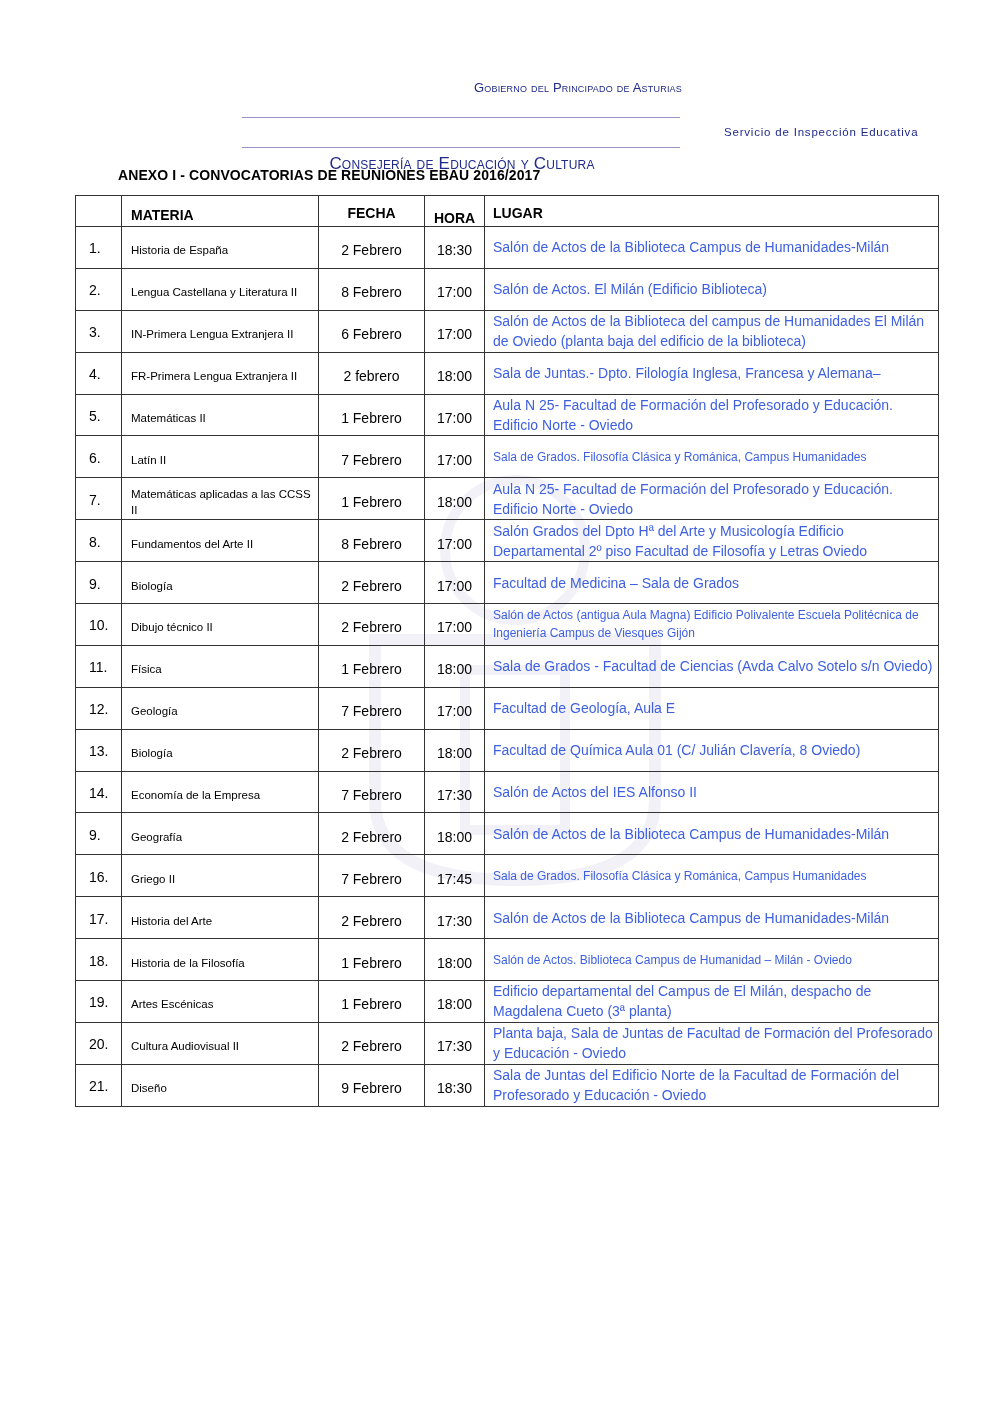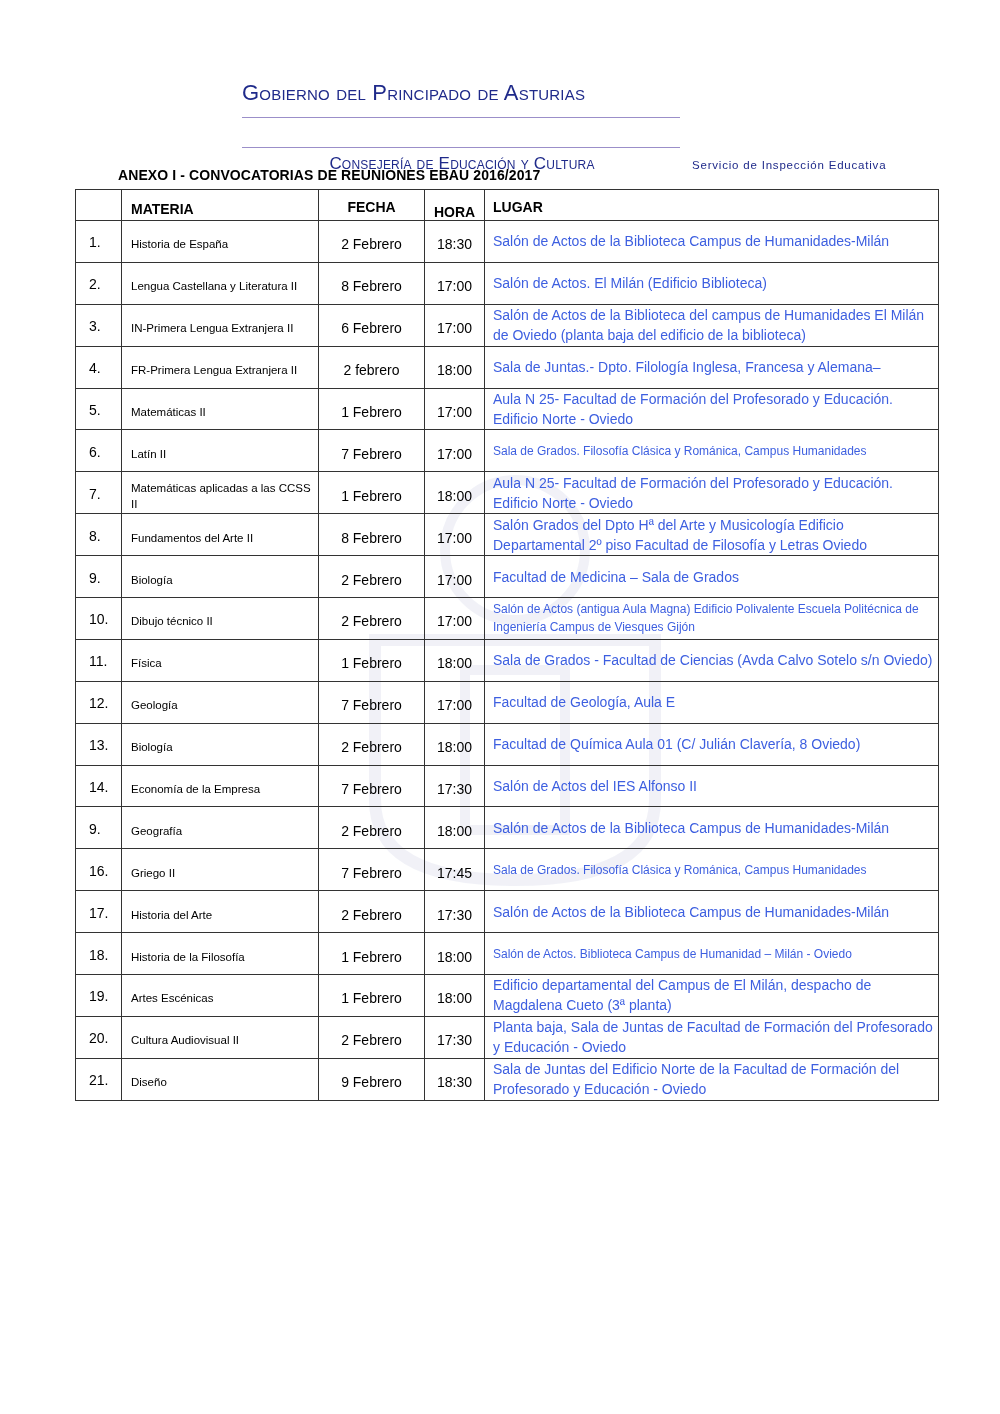--- a/index.html
+++ b/index.html
@@ -1,44 +1,44 @@
 <!DOCTYPE html>
 <html><head>
   <meta charset="utf-8">
   <style>
     * { box-sizing: border-box; margin: 0; padding: 0; }
     html, body { width: 1000px; height: 1414px; background: #ffffff; }
     body { position: relative; font-family: "Liberation Sans", sans-serif; color: #000; overflow: hidden; }
 
     .header { position: absolute; left: 0; top: 0; width: 1000px; }
     .gov-title {
-      position: absolute; left: 242px; top: 80px; width: 440px; text-align: left;
-      color: #1f2a8a; font-size: 22px; font-variant: small-caps; letter-spacing: 0.2px;
+      position: absolute; left: 242px; top: 80px; width: 440px; text-align: right;
+      color: #1f2a8a; font-size: 13px; font-variant: small-caps; letter-spacing: 0.2px;
     }
     .rule { position: absolute; left: 242px; width: 438px; height: 1px; background: #9b8fc9; }
     .rule.r1 { top: 117px; }
     .rule.r2 { top: 147px; }
     .dept-title {
       position: absolute; left: 242px; top: 120px; width: 440px; text-align: center;
       color: #1f2a8a; font-size: 17px; font-variant: small-caps; letter-spacing: 0.2px; margin-top: 34px;
     }
     .service {
-      position: absolute; left: 692px; top: 126px; color: #1f2a8a; font-size: 11.5px; letter-spacing: 0.8px; margin-top: 33px;
+      position: absolute; left: 724px; top: 126px; color: #1f2a8a; font-size: 11.5px; letter-spacing: 0.8px;
     }
 
     .doc-title {
       position: absolute; left: 106px; top: 167px; font-size: 14px; font-weight: bold; letter-spacing: 0.1px; margin-left: 12px;
     }
 
     .watermark {
       position: absolute; left: 355px; top: 470px; width: 320px; height: 420px; opacity: 0.06; pointer-events: none;
     }
 
     table.meetings {
-      position: absolute; left: 75px; top: 189px; width: 863px;
+      position: absolute; left: 75px; top: 195px; width: 863px;
       border-collapse: collapse; table-layout: fixed;
     }
     table.meetings td, table.meetings th {
       border: 1.5px solid #333; vertical-align: middle; position: relative;
     }
     col.c-num { width: 46px; }
     col.c-mat { width: 197px; }
     col.c-fecha { width: 106px; }
     col.c-hora { width: 60px; }
     col.c-lugar { width: 454px; }

